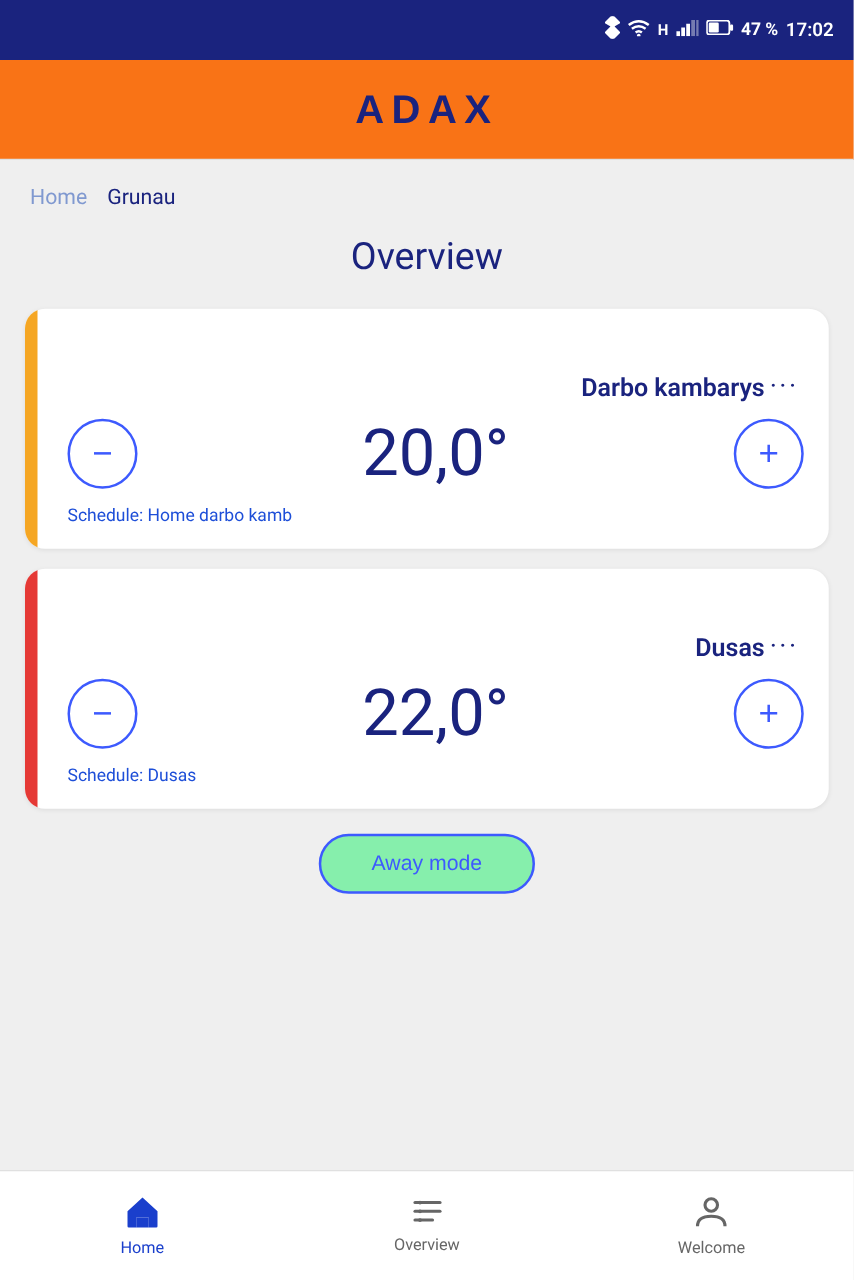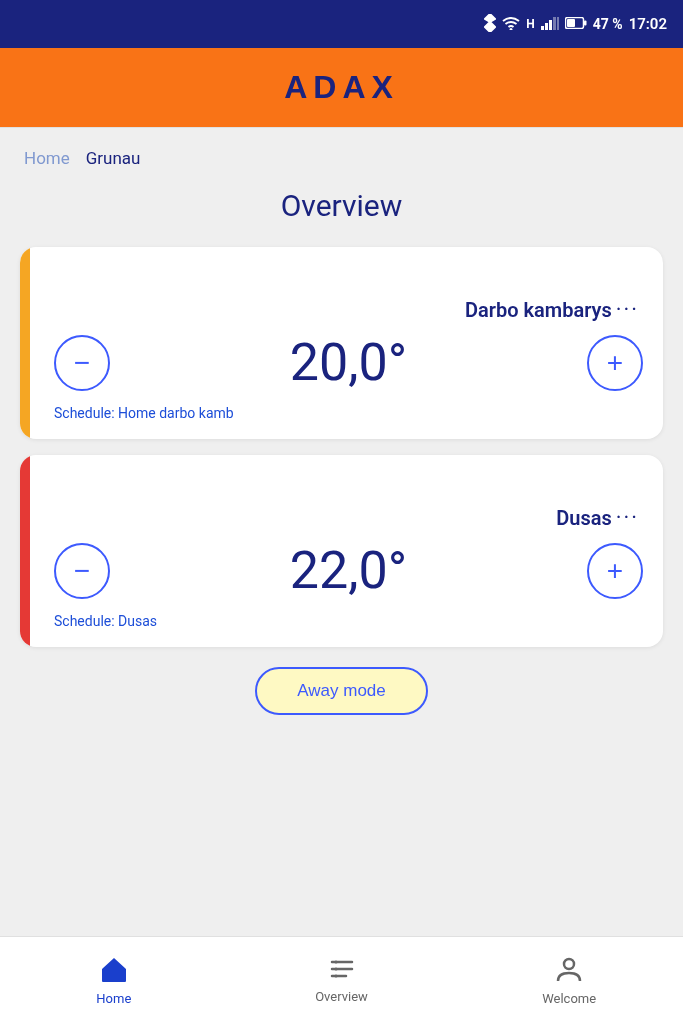--- a/index.html
+++ b/index.html
@@ -187,21 +187,21 @@
 
     
     .away-mode-section {
       display: flex;
       justify-content: center;
       margin: 20px 0;
     }
 
     .away-mode-btn {
       border: 2px solid #3d5afe;
-      background: #fef9c3;
+      background: #86efac;
       color: #3d5afe;
       font-size: 17px;
       font-weight: 500;
       padding: 12px 40px;
       border-radius: 30px;
       cursor: pointer;
     }
 
     
     .bottom-nav {

